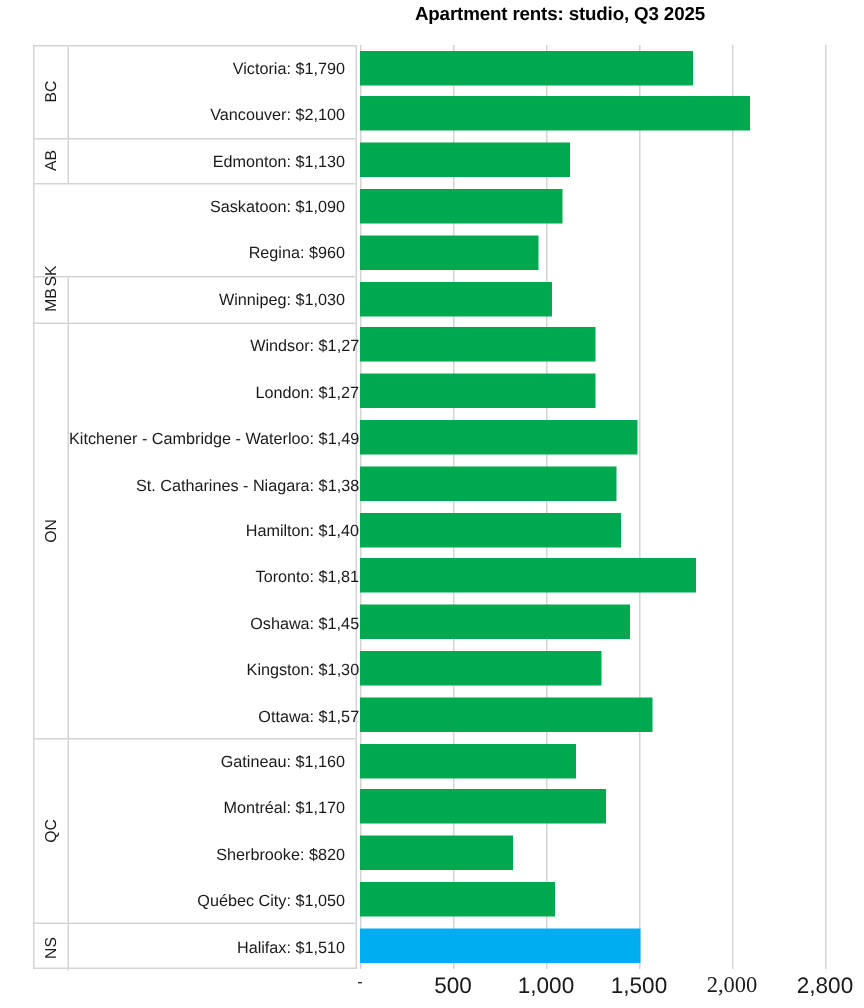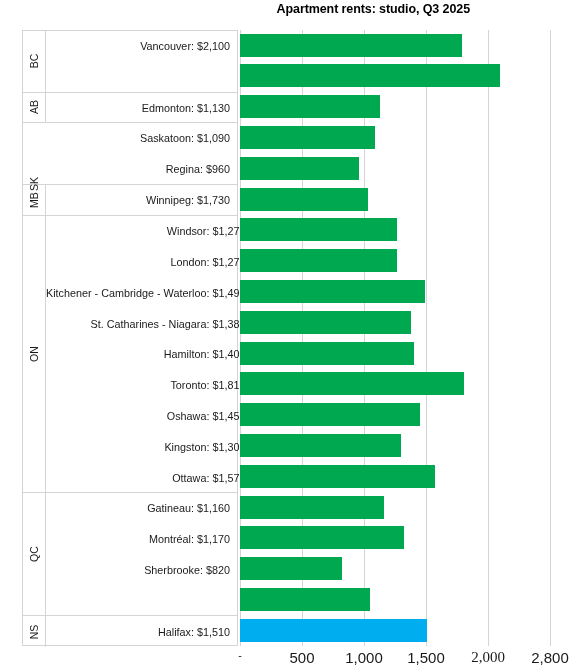--- a/index.html
+++ b/index.html
@@ -157,20 +157,21 @@
 
   <div id="chart-title">Apartment rents: studio, Q3 2025</div>
 
   <div id="plot-area">
     <div id="label-column">
         <div class="province-group" style="height: 61.6px;">
           <div class="province-tag">
             <span>BC</span>
           </div>
           <div class="city-rows">
+            <div class="city-row" style="height: 30.8px;">Victoria: $1,790</div>
             <div class="city-row" style="height: 30.8px;">Vancouver: $2,100</div>
           </div>
         </div>
         <div class="province-group" style="height: 30.8px;">
           <div class="province-tag">
             <span>AB</span>
           </div>
           <div class="city-rows">
             <div class="city-row" style="height: 30.8px;">Edmonton: $1,130</div>
           </div>
@@ -182,21 +183,21 @@
           <div class="city-rows">
             <div class="city-row" style="height: 30.8px;">Saskatoon: $1,090</div>
             <div class="city-row" style="height: 30.8px;">Regina: $960</div>
           </div>
         </div>
         <div class="province-group" style="height: 30.8px;">
           <div class="province-tag">
             <span>MB</span>
           </div>
           <div class="city-rows">
-            <div class="city-row" style="height: 30.8px;">Winnipeg: $1,730</div>
+            <div class="city-row" style="height: 30.8px;">Winnipeg: $1,030</div>
           </div>
         </div>
         <div class="province-group" style="height: 277.2px;">
           <div class="province-tag">
             <span>ON</span>
           </div>
           <div class="city-rows">
             <div class="city-row" style="height: 30.8px;">Windsor: $1,270</div>
             <div class="city-row" style="height: 30.8px;">London: $1,270</div>
             <div class="city-row" style="height: 30.8px;">Kitchener - Cambridge - Waterloo: $1,490</div>
@@ -209,20 +210,21 @@
           </div>
         </div>
         <div class="province-group" style="height: 123.2px;">
           <div class="province-tag">
             <span>QC</span>
           </div>
           <div class="city-rows">
             <div class="city-row" style="height: 30.8px;">Gatineau: $1,160</div>
             <div class="city-row" style="height: 30.8px;">Montréal: $1,170</div>
             <div class="city-row" style="height: 30.8px;">Sherbrooke: $820</div>
+            <div class="city-row" style="height: 30.8px;">Québec City: $1,050</div>
           </div>
         </div>
         <div class="province-group" style="height: 30.8px;">
           <div class="province-tag">
             <span>NS</span>
           </div>
           <div class="city-rows">
             <div class="city-row" style="height: 30.8px;">Halifax: $1,510</div>
           </div>
         </div>

